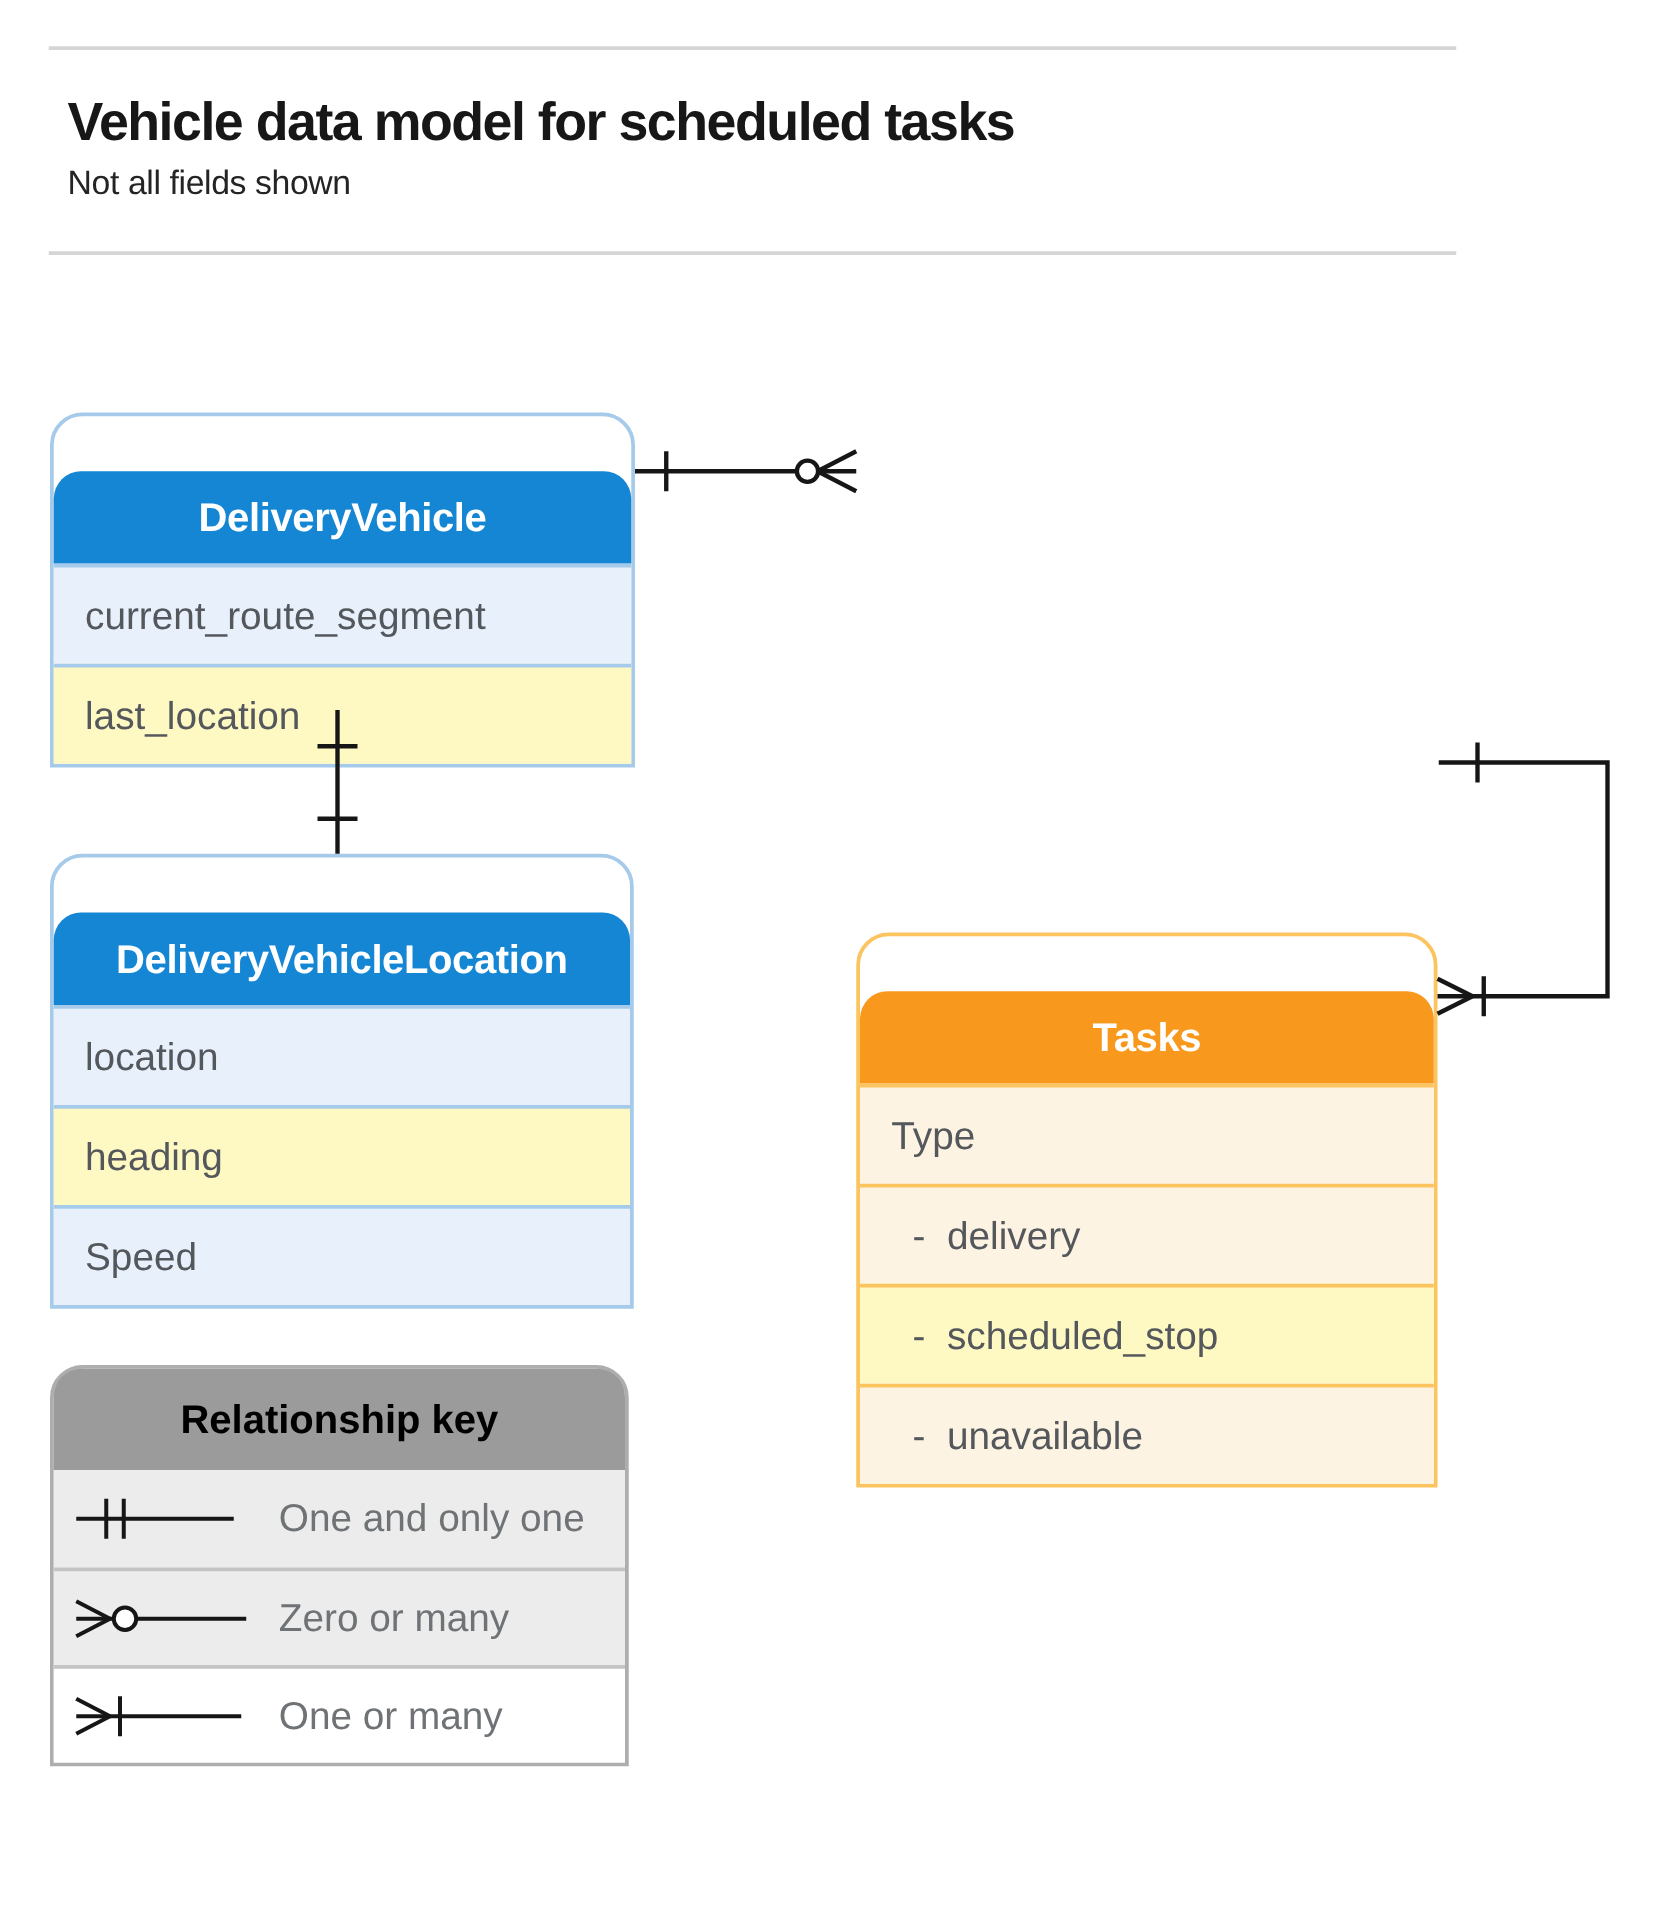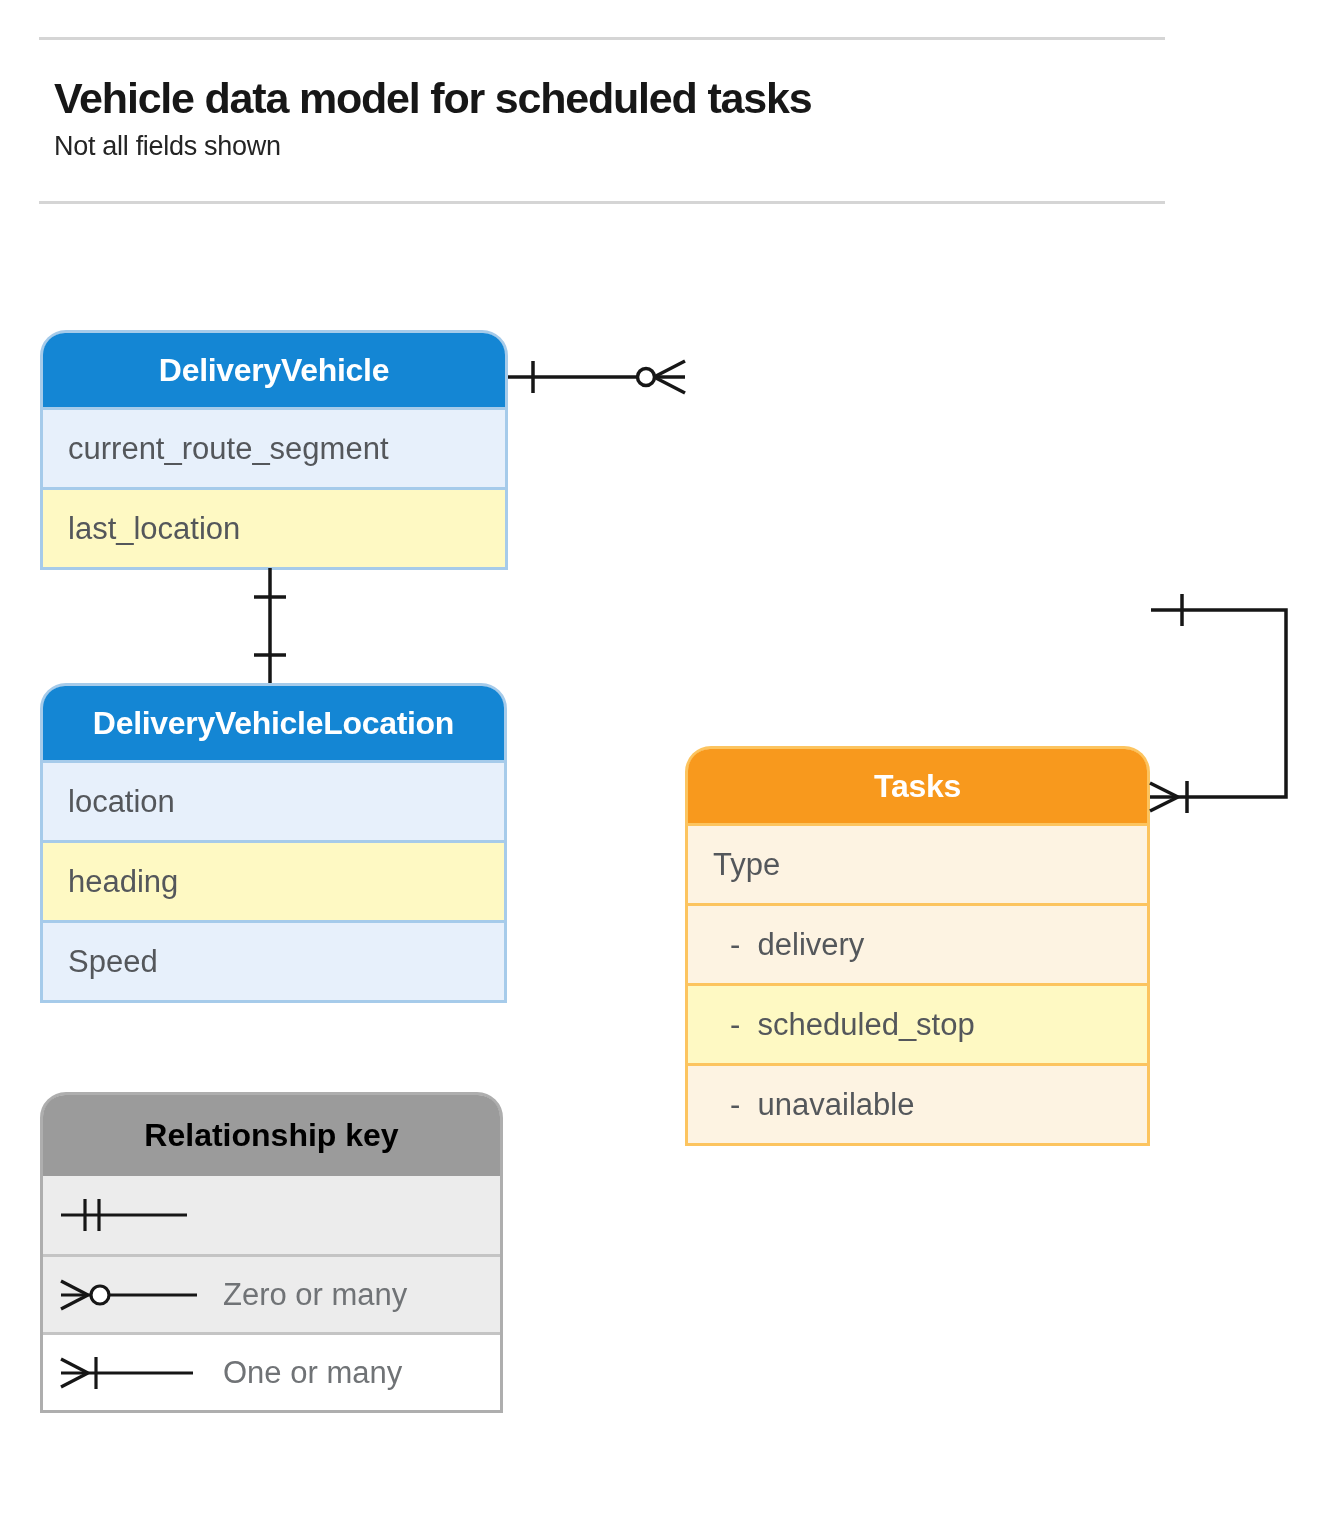--- a/index.html
+++ b/index.html
@@ -24,20 +24,21 @@
     position:absolute; box-sizing:border-box;
     border:3px solid var(--bc); border-radius:26px 26px 0 0;
     background:#ffffff;
   }
   .entity .hdr {
     height:74px; background:var(--hc);
     border-radius:22px 22px 0 0;
     display:flex; align-items:center; justify-content:center;
     color:#ffffff; font-weight:bold; font-size:32px; letter-spacing:-0.3px;
     white-space:pre;
+    margin-top:44px;
   }
   .entity .row {
     height:80px; box-sizing:border-box; border-top:3px solid var(--bc);
     display:flex; align-items:center; padding-left:25px;
     font-size:31px; color:#54575b; background:#fef9c3; white-space:pre;
   }
   .entity .row.tint { background:var(--tint); }
   .entity .row.indent { padding-left:42px; }
 
   .blue   { --hc:#1486d4; --bc:#a6cbea; --tint:#e7f0fb; }
@@ -116,20 +117,21 @@
     <div class="hdr">Relationship key</div>
 
     <div class="row tint" style="border-top:none">
       <svg class="sym" viewBox="0 0 140 44">
         <g stroke="#161616" stroke-width="3.2" fill="none">
           <path d="M2 22 H128"></path>
             <path d="M26 6 V38"></path>
             <path d="M40 6 V38"></path>
         </g>
       </svg>
+      <span class="lbl">One and only one</span>
     </div>
 
 
     <div class="row tint">
       <svg class="sym" viewBox="0 0 140 44">
         <g stroke="#161616" stroke-width="3.2" fill="none">
           <path d="M2 22 H138"></path>
           <path d="M2 8 L29 22"></path>
             <path d="M2 36 L29 22"></path>
           <circle cx="41" cy="22" r="9" fill="#ffffff"></circle>

